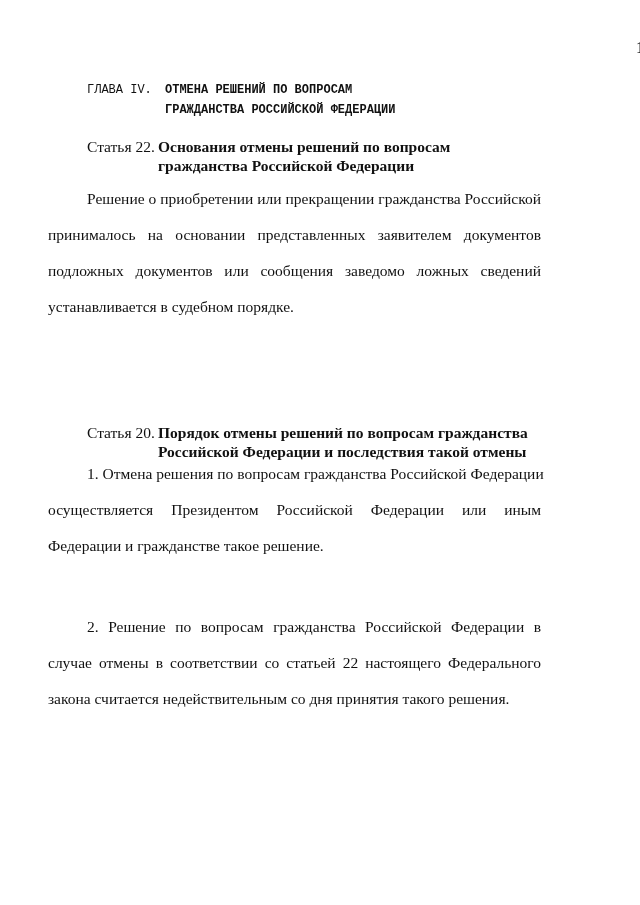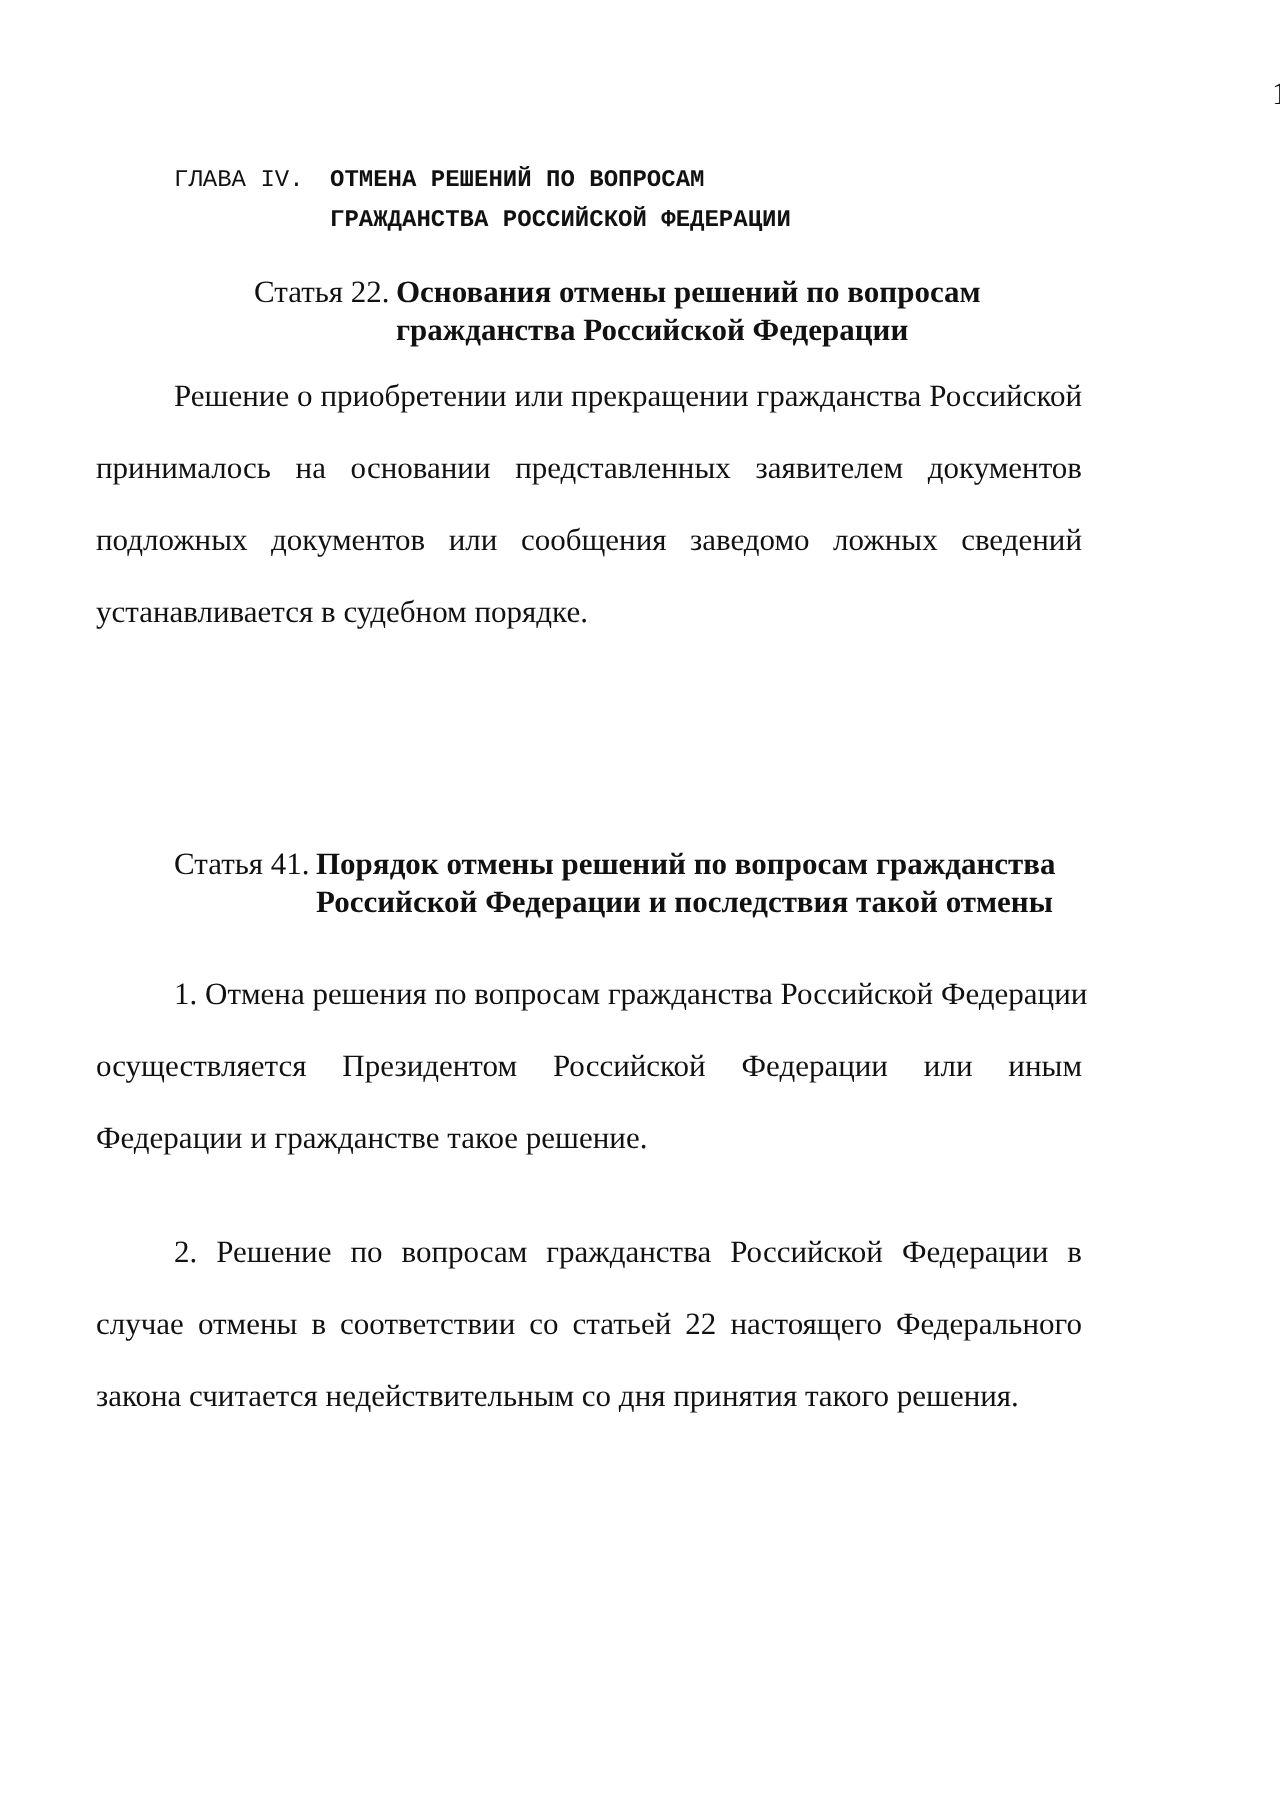--- a/index.html
+++ b/index.html
@@ -48,46 +48,46 @@
 
 <div class="chapter">
   <div class="row">
     <span class="prefix">ГЛАВА IV.</span><b>ОТМЕНА РЕШЕНИЙ ПО ВОПРОСАМ</b>
   </div>
   <div class="row indent">
     <b>ГРАЖДАНСТВА РОССИЙСКОЙ ФЕДЕРАЦИИ</b>
   </div>
 </div>
 
-<div class="article-head" style="top:137px;margin-left:40px;">
+<div class="article-head" style="top:137px;">
   <div class="row">
     <span class="prefix">Статья 22.</span><b>Основания  отмены решений по вопросам</b>
   </div>
   <div class="row indent">
     <b>гражданства  Российской Федерации</b>
   </div>
 </div>
 
 <div class="para" style="top:181px;">
   <span class="line first">Решение о приобретении или прекращении гражданства Российской</span>
   <span class="line">принималось на основании представленных заявителем документов</span>
   <span class="line">подложных документов или сообщения заведомо ложных сведений</span>
   <span class="line last">устанавливается в судебном порядке.</span>
 </div>
 
 <div class="article-head" style="top:423px;">
   <div class="row">
-    <span class="prefix">Статья 41.</span><b>Порядок отмены решений по вопросам гражданства</b>
+    <span class="prefix">Статья 20.</span><b>Порядок отмены решений по вопросам гражданства</b>
   </div>
   <div class="row indent">
     <b>Российской Федерации и последствия такой отмены</b>
   </div>
 </div>
 
-<div class="para" style="top:480px;">
+<div class="para" style="top:456px;">
   <span class="line first">1. Отмена решения по вопросам гражданства Российской Федерации</span>
   <span class="line">осуществляется  Президентом Российской Федерации или иным</span>
   <span class="line last">Федерации и гражданстве такое решение.</span>
 </div>
 
 <div class="para" style="top:609px;">
   <span class="line first">2. Решение по вопросам гражданства Российской Федерации в</span>
   <span class="line">случае отмены в соответствии со статьей 22 настоящего Федерального</span>
   <span class="line last">закона считается недействительным со дня принятия такого решения.</span>
 </div>

